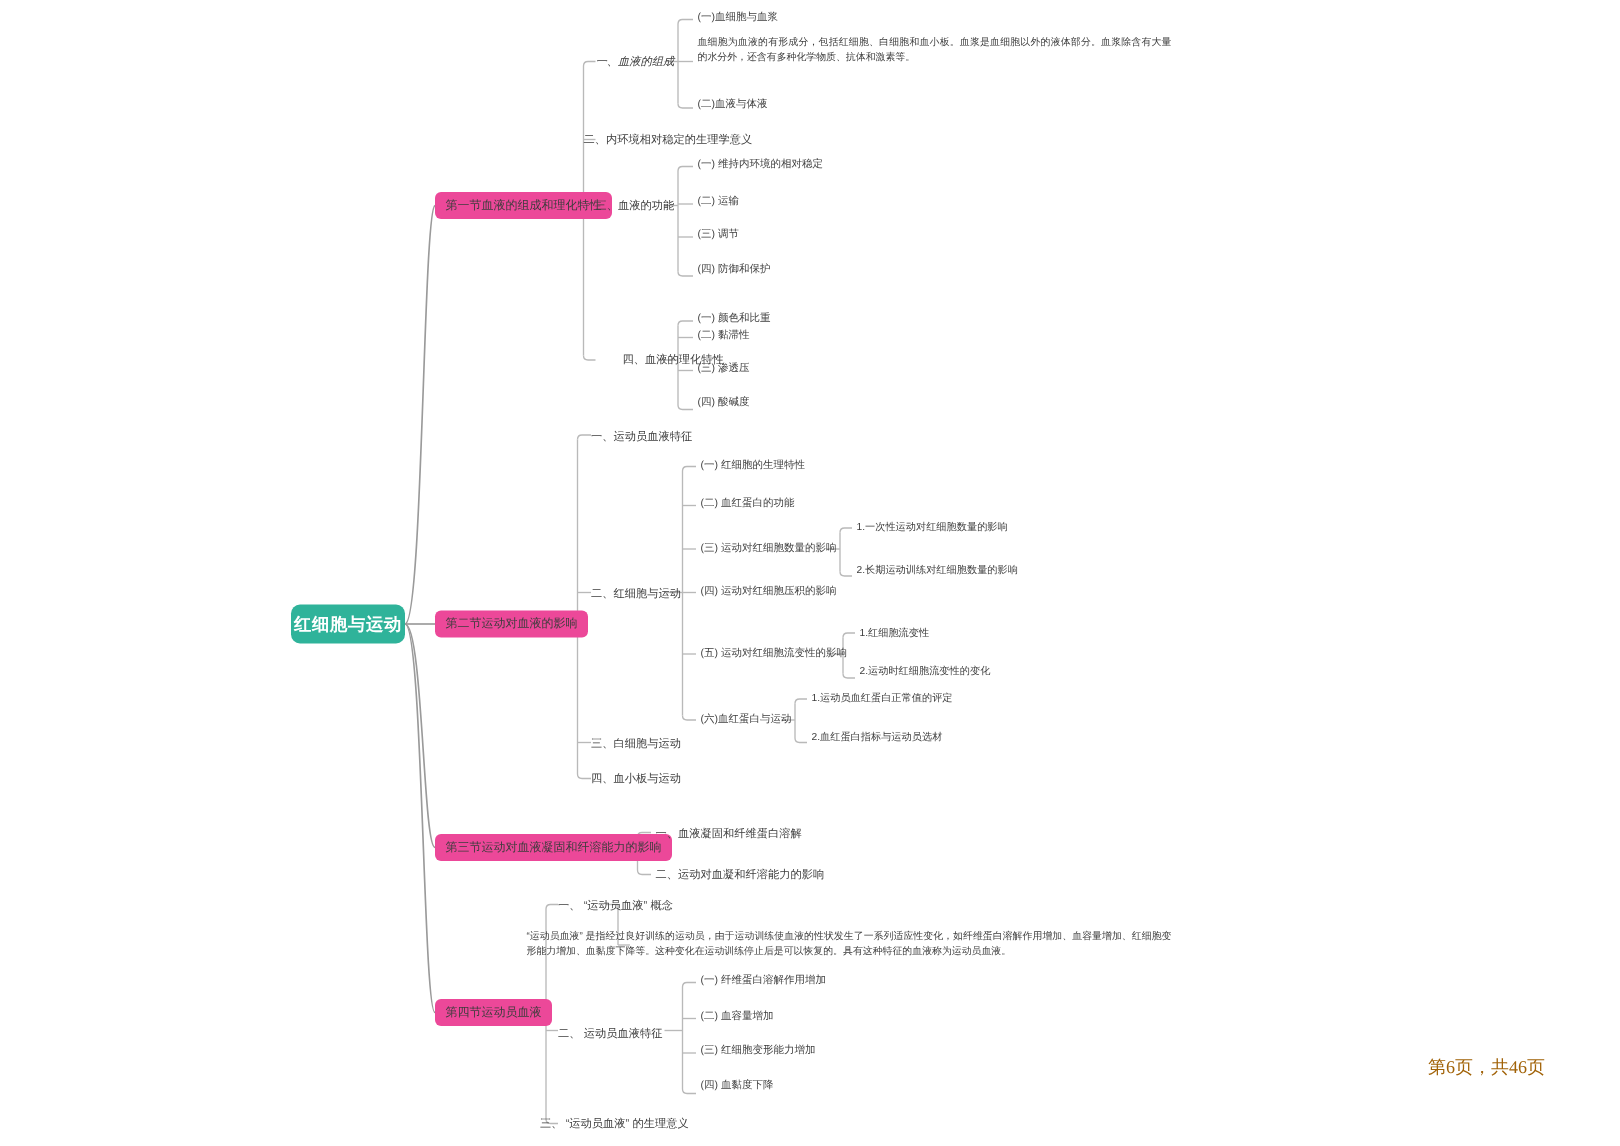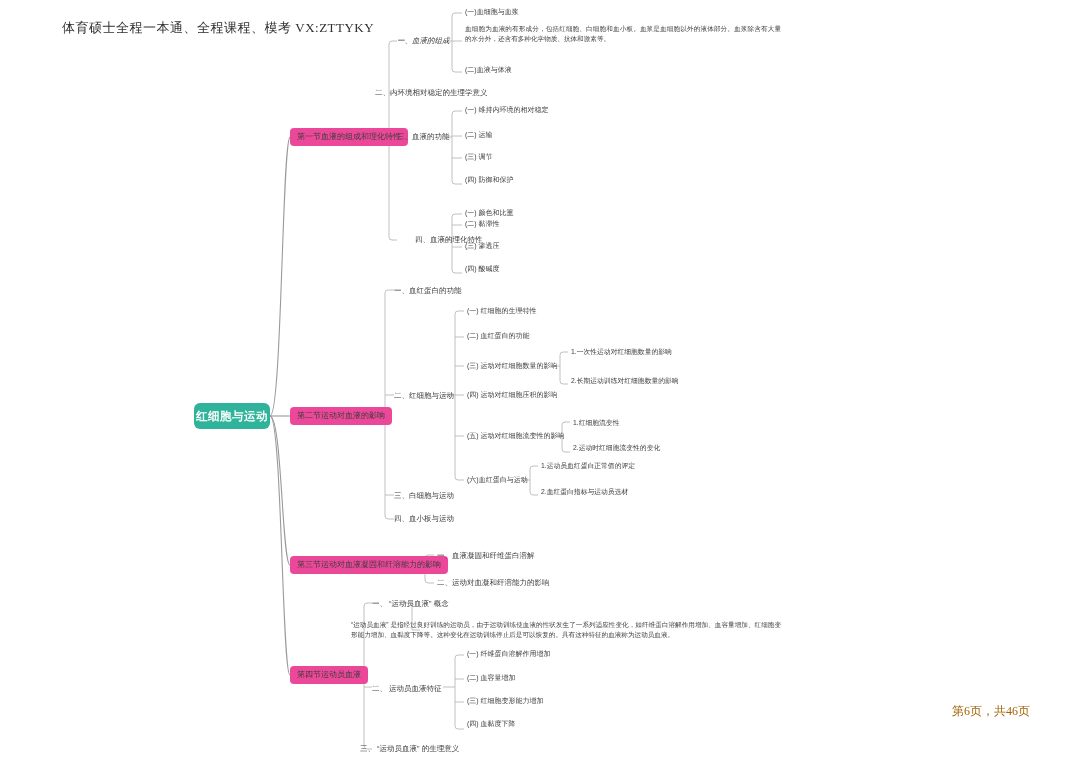--- a/index.html
+++ b/index.html
@@ -76,21 +76,20 @@
     line-height: 1.55;
     white-space: normal;
     text-align: justify;
   }
 </style>
 </head>
 <body>
 
 <div id="canvas">
 
-  <div id="doc-header">体育硕士全程一本通、全程课程、模考 VX:ZTTYKY</div>
   <div id="page-footer">第6页，共46页</div>
 
   <svg class="links" viewBox="0 0 1080 764">
     <g fill="none" stroke="#b9b9b9" stroke-width="0.9">
 
       <path d="M270,416 C282,416 282,140 290,137" stroke="#9a9a9a" stroke-width="1.1"></path>
       <path d="M270,416 C282,416 282,416 290,416" stroke="#9a9a9a" stroke-width="1.1"></path>
       <path d="M270,416 C282,416 282,565 290,565" stroke="#9a9a9a" stroke-width="1.1"></path>
       <path d="M270,416 C282,416 282,675 290,675" stroke="#9a9a9a" stroke-width="1.1"></path>
 
@@ -178,37 +177,37 @@
 
   <div id="root-node">红细胞与运动</div>
 
   <div class="node lvl1" style="left:290px; top:128px;">第一节血液的组成和理化特性</div>
 
   <div class="node lvl2" style="left:397px; top:36px;font-style:italic;">一、血液的组成</div>
   <div class="node lvl3" style="left:465px; top:8px;">(一)血细胞与血浆</div>
   <div class="node para" style="left:465px; top:24px; width:316px; white-space:normal;">血细胞为血液的有形成分，包括红细胞、白细胞和血小板。血浆是血细胞以外的液体部分。血浆除含有大量的水分外，还含有多种化学物质、抗体和激素等。</div>
   <div class="node lvl3" style="left:465px; top:66px;">(二)血液与体液</div>
 
-  <div class="node lvl2" style="left:375px; top:88px;">二、内环境相对稳定的生理学意义</div>
+  <div class="node lvl2" style="left:389px; top:88px;">二、内环境相对稳定的生理学意义</div>
 
   <div class="node lvl2" style="left:397px; top:132px;">三、血液的功能</div>
   <div class="node lvl3" style="left:465px; top:106px;">(一) 维持内环境的相对稳定</div>
   <div class="node lvl3" style="left:465px; top:131px;">(二) 运输</div>
   <div class="node lvl3" style="left:465px; top:153px;">(三) 调节</div>
   <div class="node lvl3" style="left:465px; top:176px;">(四) 防御和保护</div>
 
   <div class="node lvl2" style="left:415px; top:235px;">四、血液的理化特性</div>
   <div class="node lvl3" style="left:465px; top:209px;">(一) 颜色和比重</div>
   <div class="node lvl3" style="left:465px; top:220px;">(二) 黏滞性</div>
   <div class="node lvl3" style="left:465px; top:242px;">(三) 渗透压</div>
   <div class="node lvl3" style="left:465px; top:265px;">(四) 酸碱度</div>
 
   <div class="node lvl1" style="left:290px; top:407px;">第二节运动对血液的影响</div>
 
-  <div class="node lvl2" style="left:394px; top:286px;">一、血红蛋白的功能</div>
+  <div class="node lvl2" style="left:394px; top:286px;">一、运动员血液特征</div>
 
   <div class="node lvl2" style="left:394px; top:391px;">二、红细胞与运动</div>
 
   <div class="node lvl3" style="left:467px; top:307px;">(一) 红细胞的生理特性</div>
   <div class="node lvl3" style="left:467px; top:332px;">(二) 血红蛋白的功能</div>
   <div class="node lvl3" style="left:467px; top:362px;">(三) 运动对红细胞数量的影响</div>
   <div class="node lvl4" style="left:571px; top:348px;">1.一次性运动对红细胞数量的影响</div>
   <div class="node lvl4" style="left:571px; top:377px;">2.长期运动训练对红细胞数量的影响</div>
 
   <div class="node lvl3" style="left:467px; top:391px;">(四) 运动对红细胞压积的影响</div>

